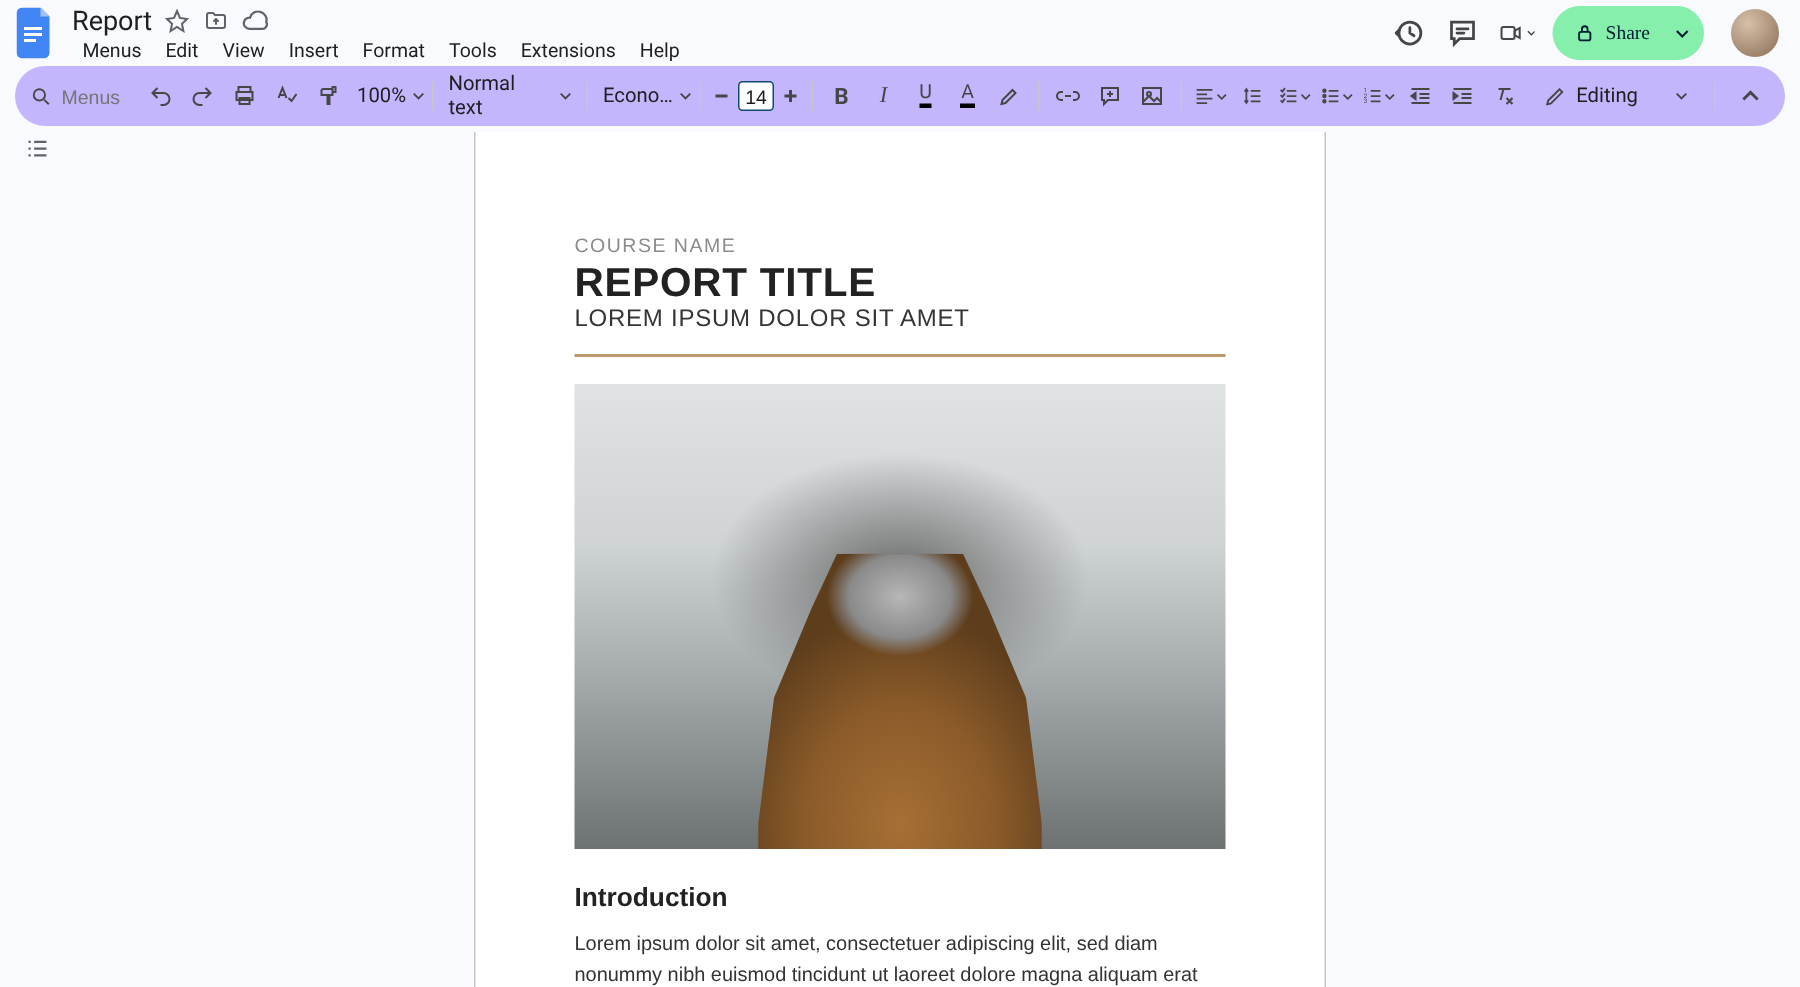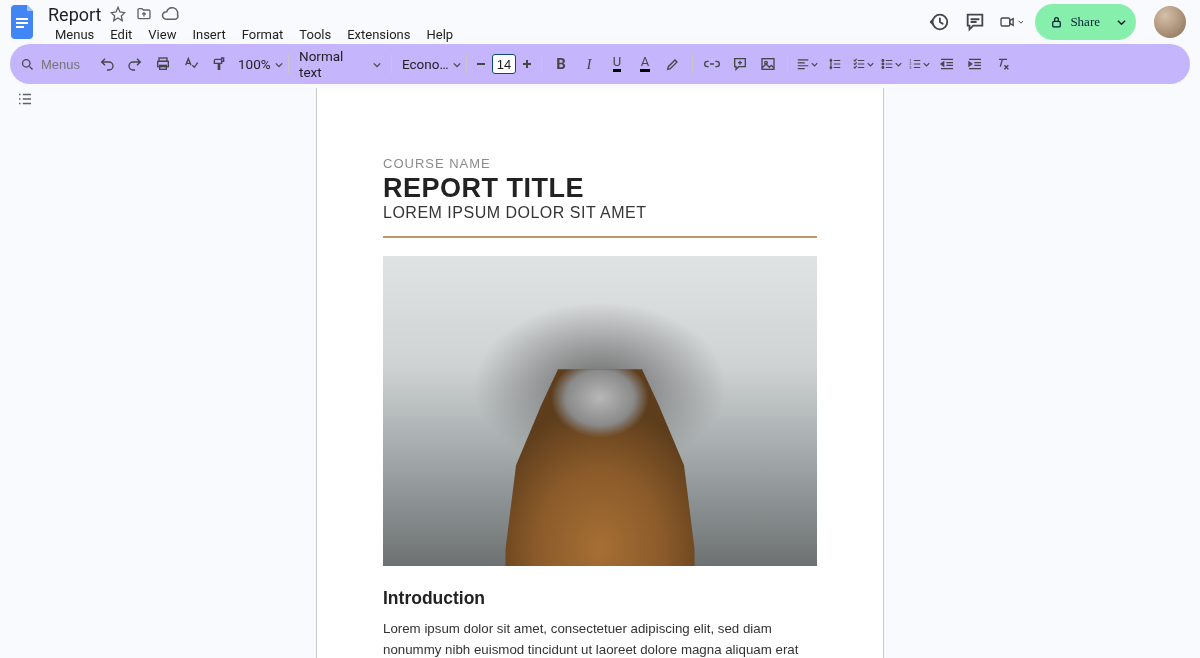--- a/index.html
+++ b/index.html
@@ -350,20 +350,37 @@
       <svg width="16" height="16" viewBox="0 0 24 24" fill="none" stroke="#444746" stroke-width="2">
         <path d="M3 5h18M11 10h10M11 14h10M3 19h18M3 9l4 3-4 3z" fill="#444746"></path>
       </svg>
     </span>
   <span class="tb-icon">
       <svg width="16" height="16" viewBox="0 0 24 24" fill="none" stroke="#444746" stroke-width="2">
         <path d="M6 5h12M11 5l-3 11M14 14l6 6M20 14l-6 6"></path>
       </svg>
     </span>
 
+  <div class="tb-right">
+    <div class="mode-btn">
+      <svg width="15" height="15" viewBox="0 0 24 24" fill="none" stroke="#444746" stroke-width="2">
+          <path d="M4 20l4-1L20 7l-3-3L5 16z"></path>
+        </svg>
+      <span>Editing</span>
+      <svg width="8" height="8" viewBox="0 0 10 10" style="margin-left:18px">
+          <path d="M1 3l4 4 4-4" stroke="#444746" stroke-width="1.6" fill="none"></path>
+        </svg>
+    </div>
+    <div class="tb-sep"></div>
+    <span class="chev-up">
+        <svg width="12" height="12" viewBox="0 0 10 10">
+          <path d="M1 7l4-4 4 4" stroke="#444746" stroke-width="1.6" fill="none"></path>
+        </svg>
+      </span>
+  </div>
 </div>
 
 <span class="outline-icon">
   <svg width="18" height="18" viewBox="0 0 24 24" fill="none" stroke="#5f6368" stroke-width="2">
       <path d="M4 6h2M4 12h2M4 18h2M9 6h11M9 12h11M9 18h11"></path>
     </svg>
 </span>
 
 <div class="docwrap">
   <div class="page">

